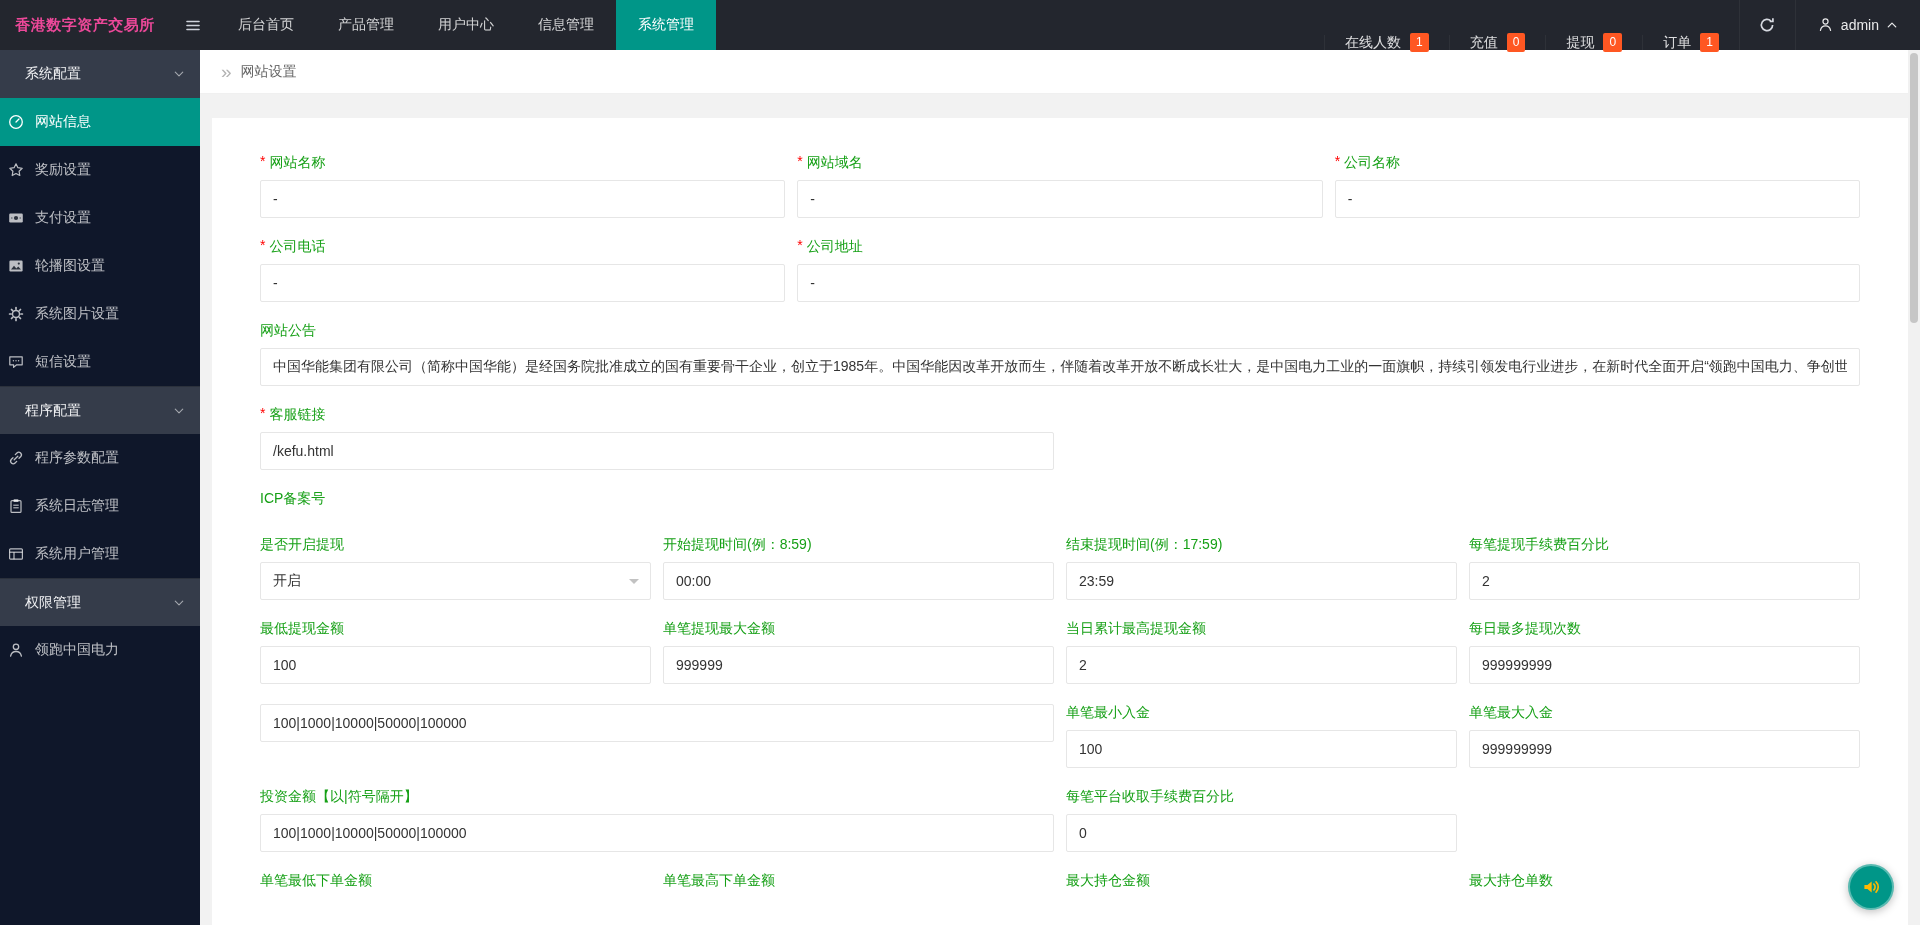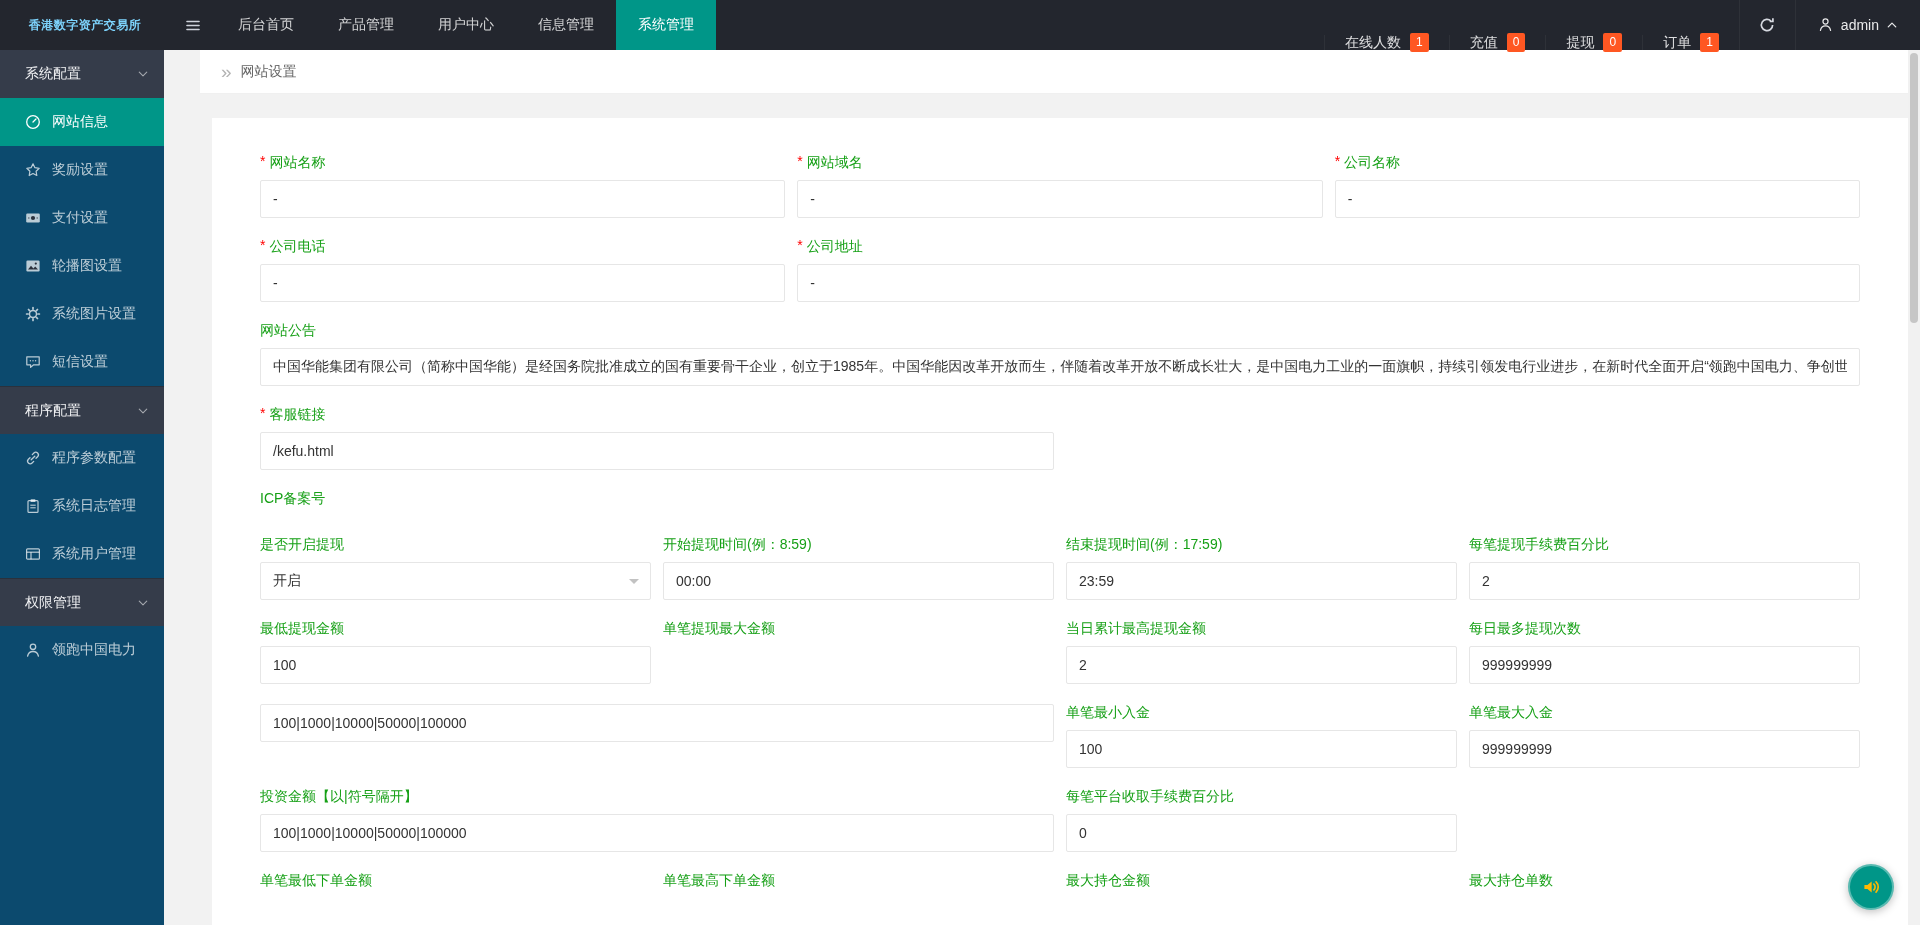--- a/index.html
+++ b/index.html
@@ -5,43 +5,43 @@
   * { box-sizing: border-box; margin: 0; padding: 0; }
   html,body { width:1920px; height:925px; overflow:hidden; }
   body {
     font-family: "Liberation Sans", "DejaVu Sans", sans-serif;
     background:#f2f2f2; position:relative; font-size:14px;
   }
   
   .header { position:absolute; top:0; left:0; width:1920px; height:50px;
     background:#23262E; display:flex; align-items:stretch; z-index:40; }
   .brand { width:170px; display:flex; align-items:center; justify-content:center;
-    color:#7dd3fc; font-size:12px; font-weight:bold; letter-spacing:.5px; }
+    color:#ec4899; font-size:15px; font-weight:bold; letter-spacing:.5px; }
   .ham { width:46px; display:flex; align-items:center; justify-content:center;
     color:#cfd3dc; cursor:pointer; }
   .tabs { display:flex; align-items:stretch;font-family:Liberation Mono, monospace; }
   .tab { padding:0 22px; display:flex; align-items:center; color:rgba(255,255,255,.8);
     cursor:pointer; }
   .tab.active { background:#009688; color:#fff; }
   .hright { margin-left:auto; display:flex; align-items:stretch; }
   .stat { display:flex; align-items:center; padding:0 20px; color:rgba(255,255,255,.85);
     border-left:1px solid rgba(255,255,255,.05); cursor:pointer;margin-top:35px; }
   .badge { margin-left:9px; background:#FF5722; color:#fff; font-size:12px;
     height:19px; line-height:19px; padding:0 6px; border-radius:2px; }
   .hbtn { width:56px; display:flex; align-items:center; justify-content:center;
     color:#d6d9e0; border-left:1px solid rgba(255,255,255,.05); cursor:pointer; }
   .user { display:flex; align-items:center; gap:7px; padding:0 22px;
     color:rgba(255,255,255,.9); border-left:1px solid rgba(255,255,255,.05); cursor:pointer; }
   
-  .sidebar { position:absolute; top:50px; left:0; width:164px; height:875px;
-    background:#0c4a6e; z-index:30; }
+  .sidebar { position:absolute; top:50px; left:0; width:200px; height:875px;
+    background:#0f172a; z-index:30; }
   .sec-title { height:48px; display:flex; align-items:center; justify-content:space-between;
     padding:0 15px 0 25px; background:#353C4A; color:#f2f3f5; cursor:pointer;
     border-top:1px solid rgba(0,0,0,.18); }
-  .side-item { height:48px; display:flex; align-items:center; gap:11px; padding:0 25px;
+  .side-item { height:48px; display:flex; align-items:center; gap:11px; padding:0 8px;
     color:rgba(255,255,255,.72); cursor:pointer; }
   .side-item.active { background:#009688; color:#fff; }
   .icn { width:16px; height:16px; display:inline-flex; flex:0 0 auto; }
   .chev { color:rgba(255,255,255,.55); display:inline-flex; }
   
   .main { position:absolute; left:200px; top:50px; width:1720px; height:875px; overflow:hidden; }
   .crumb { height:44px; background:#fff; display:flex; align-items:center; gap:9px;
     padding:0 21px; border-bottom:1px solid #f0f0f0; }
   .crumb-ic { color:#b3b3b3; font-size:19px; line-height:1; }
   .crumb-t { color:#666; }
@@ -395,20 +395,21 @@
       <div class="s3">
         <div class="flabel">
             <span>最低提现金额</span>
           </div>
         <input class="finput" value="100" style="">
       </div>
       <div class="s3">
         <div class="flabel">
             <span>单笔提现最大金额</span>
           </div>
+        <input class="finput" value="999999" style="">
       </div>
       <div class="s3">
         <div class="flabel">
             <span>当日累计最高提现金额</span>
           </div>
         <input class="finput" value="2" style="">
       </div>
       <div class="s3">
         <div class="flabel">
             <span>每日最多提现次数</span>

